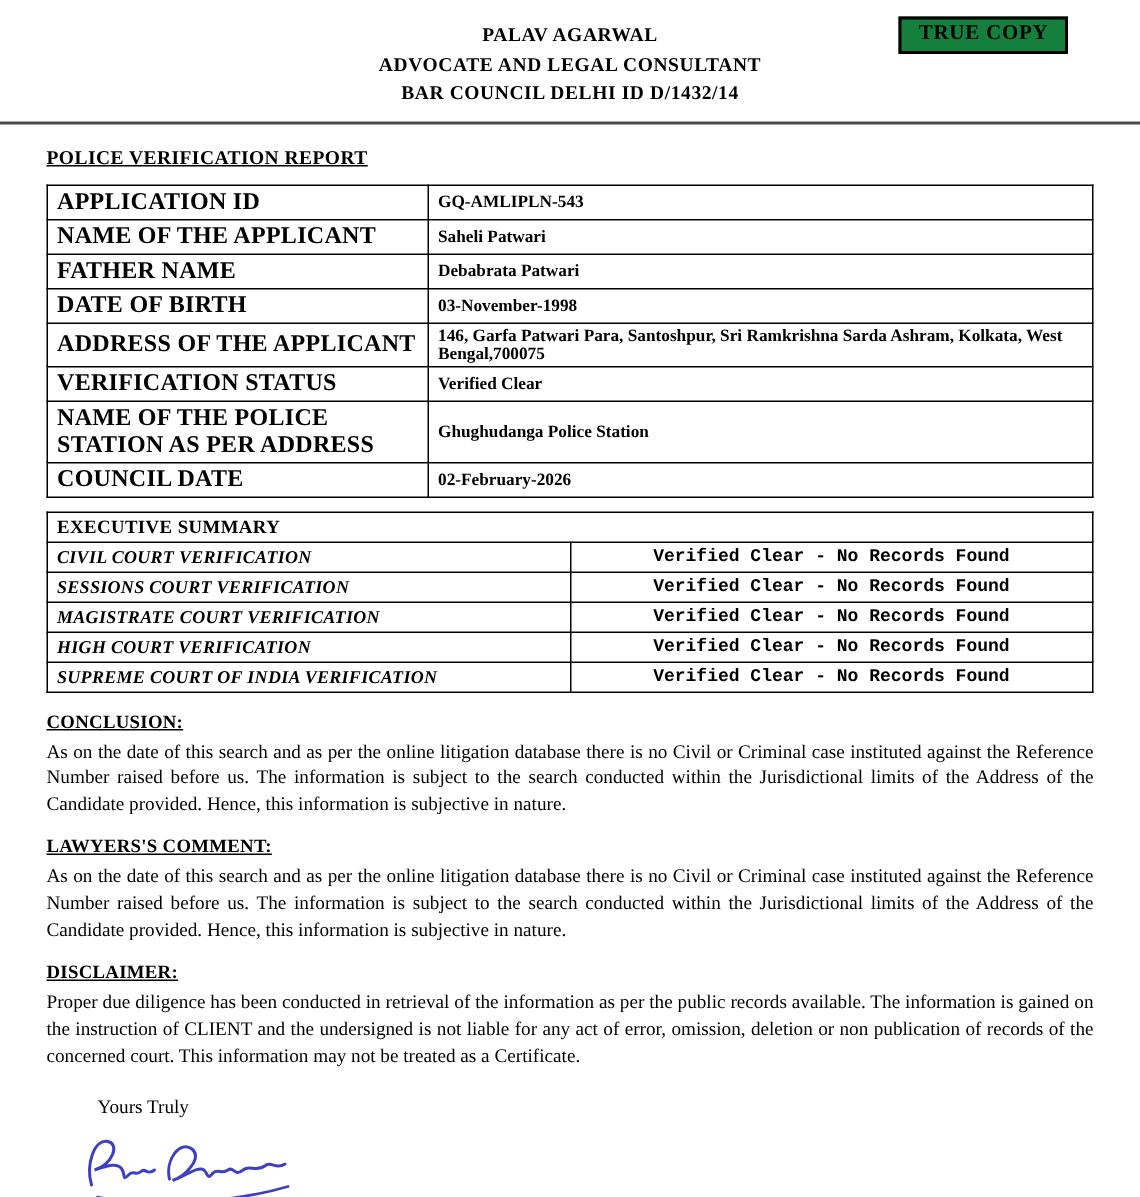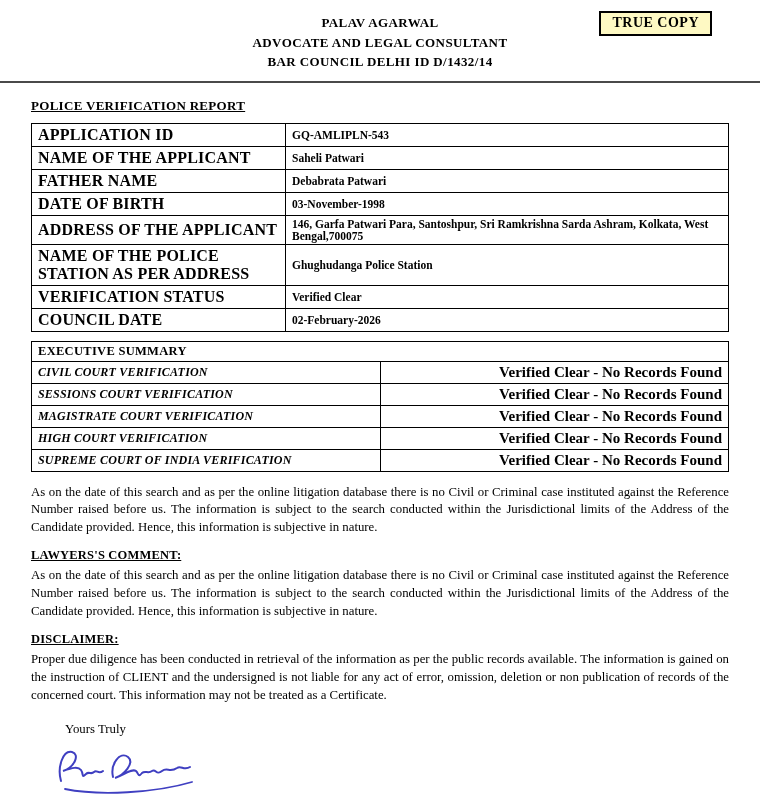--- a/index.html
+++ b/index.html
@@ -16,21 +16,21 @@
   .letterhead { padding-top: 13px; text-align: center; line-height: 1.5; }
   .letterhead div { font-weight: bold; font-size: 13px; letter-spacing: 0.4px; }
 
   .stamp {
     position: absolute; top: 11px; right: 48px;
     border: 2px solid #000;
     padding: 2px 11px 3px 11px;
     font-weight: bold; font-size: 14px;
     font-family: "Liberation Serif", serif;
     letter-spacing: 0.5px;
-    background: #fef9c3;
+    background: #15803d;
   }
 
   .rule { border: 0; border-top: 2px solid #4a4a4a; margin: 9px 0 0 0; width: 760px; }
 
   .content { padding: 0 31px; }
 
   .doc-title-wrap { text-align: left; margin: 13px 0 9px 0; }
   .doc-title {
     font-weight: bold; font-size: 13px; letter-spacing: 0.3px;
     text-decoration: underline;
@@ -39,21 +39,21 @@
   table { width: 100%; border-collapse: collapse; table-layout: fixed; }
   td { border: 1px solid #000; padding: 2px 6px; vertical-align: middle; }
 
   .main-table td.lbl { width: 254px; font-weight: bold; font-size: 16px; letter-spacing: 0.2px; }
   .main-table td.val { font-weight: bold; font-size: 11.5px; }
   .main-table td { height: 19px; }
 
   .summary-table { margin-top: 9px; }
   .summary-table td.hdr { text-align: left; font-weight: bold; font-size: 12.5px; height: 18px; letter-spacing: 0.3px; }
   .summary-table td.lbl { width: 254px; font-weight: bold; font-size: 12px; height: 18px; letter-spacing: 0.2px; font-style: italic; }
-  .summary-table td.val { text-align: right; font-weight: bold; font-size: 15px; }
+  .summary-table td.val { text-align: center; font-weight: bold; font-size: 12px; font-family: Liberation Mono, monospace; }
 
   .section { margin-top: 12px; }
   .section-heading {
     font-weight: bold; font-size: 12.5px; letter-spacing: 0.2px;
     text-decoration: underline; margin: 0 0 4px 0;
   }
   .section-body {
     font-size: 12.8px; line-height: 1.38; text-align: justify; margin: 0;
   }
 
@@ -100,26 +100,26 @@
         </tr>
         <tr>
           <td class="lbl">DATE OF BIRTH</td>
           <td class="val">03-November-1998</td>
         </tr>
         <tr>
           <td class="lbl">ADDRESS OF THE APPLICANT</td>
           <td class="val">146, Garfa Patwari Para, Santoshpur, Sri Ramkrishna Sarda Ashram, Kolkata, West Bengal,700075</td>
         </tr>
         <tr>
+          <td class="lbl">VERIFICATION STATUS</td>
+          <td class="val">Verified Clear</td>
+        </tr>
+        <tr>
           <td class="lbl">NAME OF THE POLICE STATION AS PER ADDRESS</td>
           <td class="val">Ghughudanga Police Station</td>
-        </tr>
-        <tr>
-          <td class="lbl">VERIFICATION STATUS</td>
-          <td class="val">Verified Clear</td>
         </tr>
         <tr>
           <td class="lbl">COUNCIL DATE</td>
           <td class="val">02-February-2026</td>
         </tr>
       </tbody>
     </table>
 
     <table class="summary-table">
       <tbody>
@@ -143,20 +143,21 @@
           <td class="val">Verified Clear - No Records Found</td>
         </tr>
         <tr>
           <td class="lbl">SUPREME COURT OF INDIA VERIFICATION</td>
           <td class="val">Verified Clear - No Records Found</td>
         </tr>
       </tbody>
     </table>
 
     <div class="section">
+      <div class="section-heading">CONCLUSION:</div>
       <p class="section-body">As on the date of this search and as per the online litigation database there is no Civil or Criminal case instituted against the Reference Number raised before us. The information is subject to the search conducted within the Jurisdictional limits of the Address of the Candidate provided. Hence, this information is subjective in nature.</p>
     </div>
 
     <div class="section">
       <div class="section-heading">LAWYERS'S COMMENT:</div>
       <p class="section-body">As on the date of this search and as per the online litigation database there is no Civil or Criminal case instituted against the Reference Number raised before us. The information is subject to the search conducted within the Jurisdictional limits of the Address of the Candidate provided. Hence, this information is subjective in nature.</p>
     </div>
 
     <div class="section">
       <div class="section-heading">DISCLAIMER:</div>

